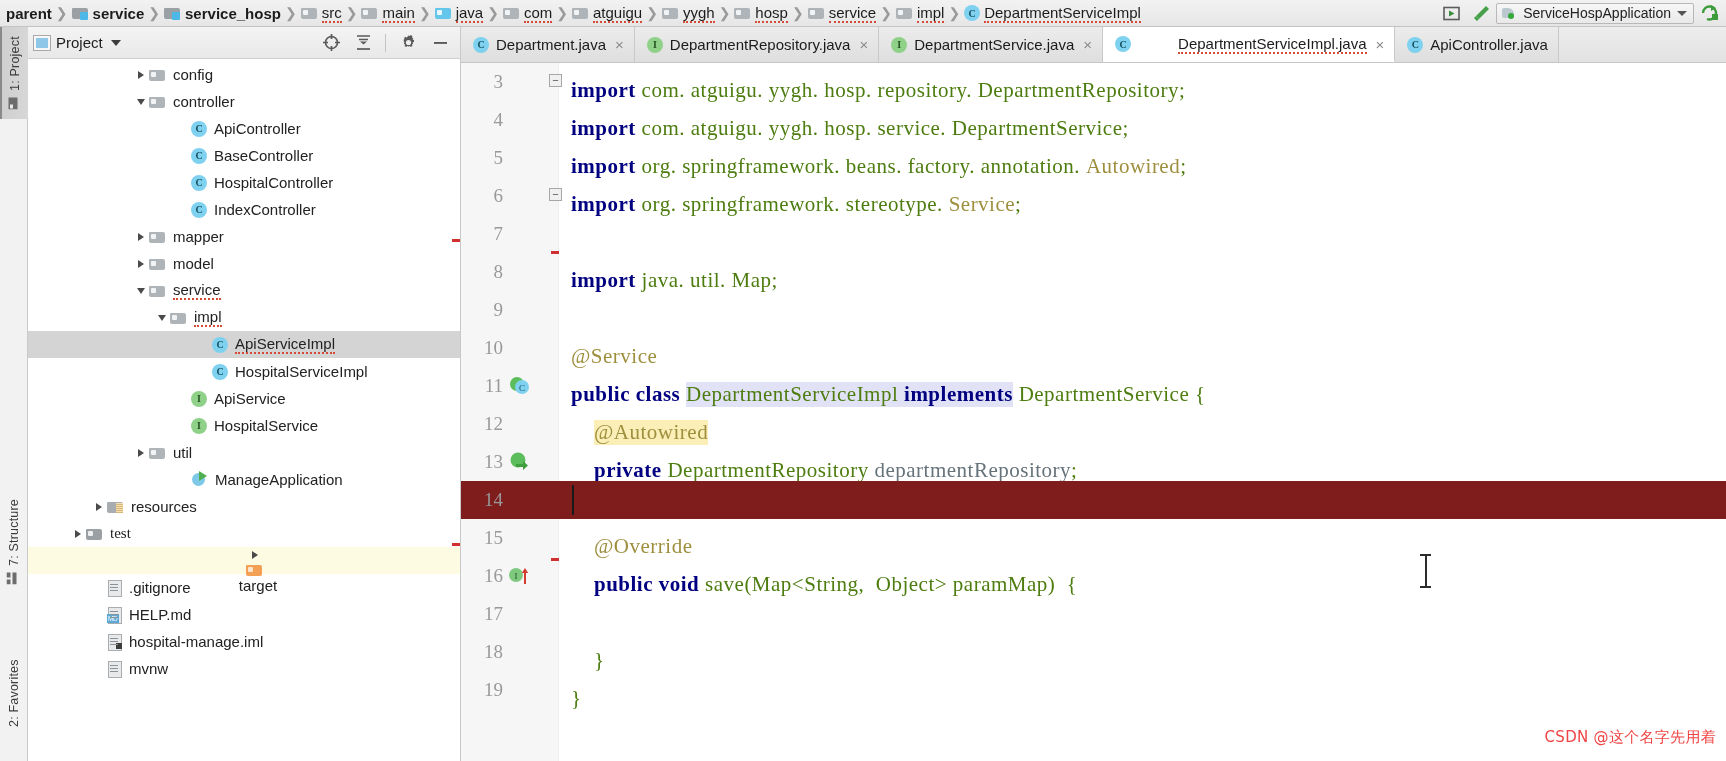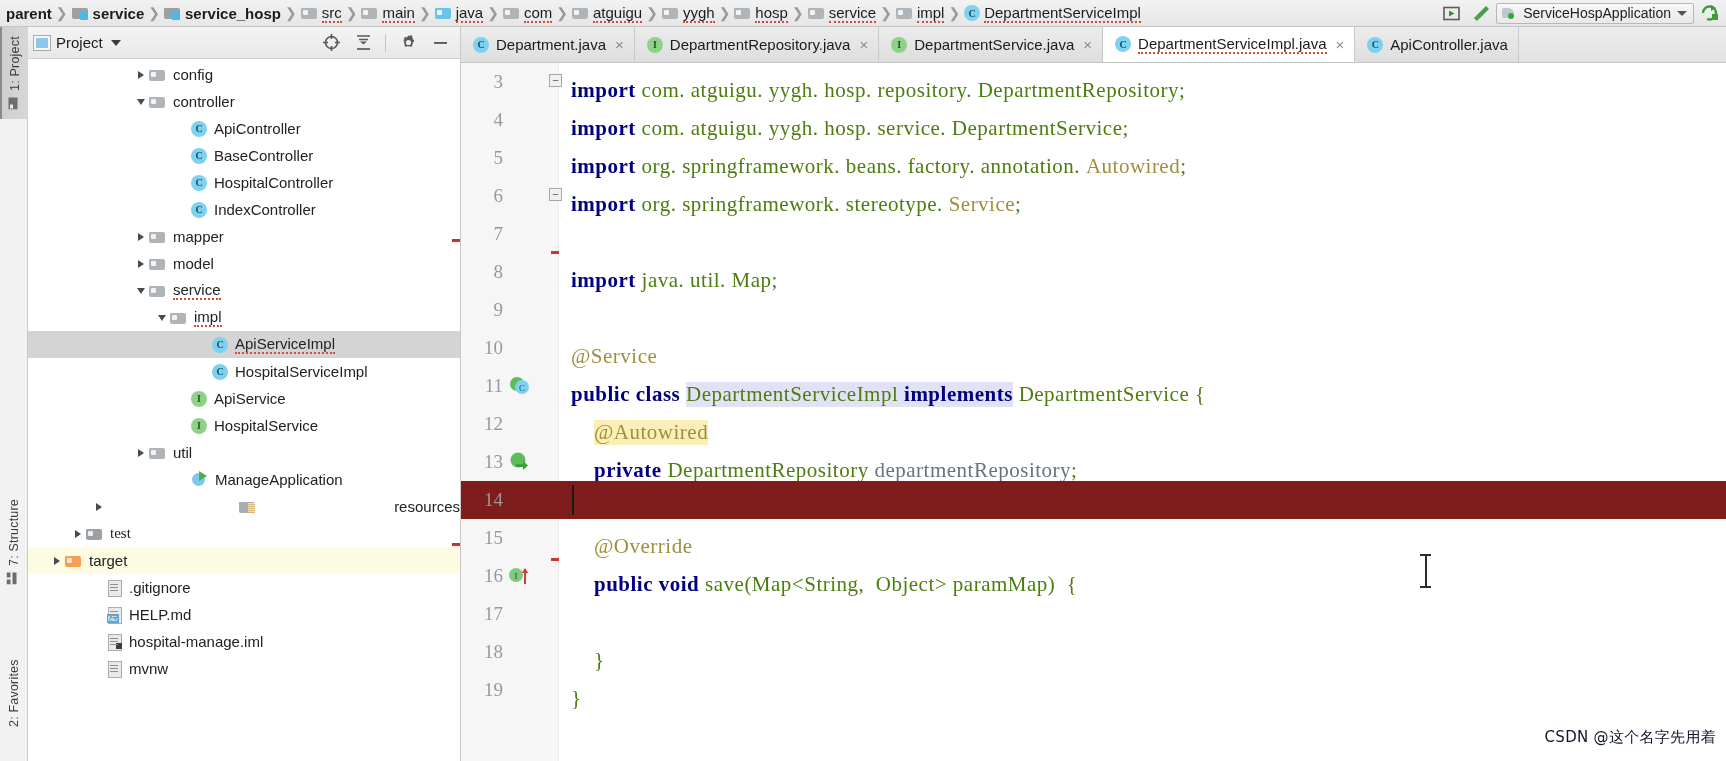--- a/index.html
+++ b/index.html
@@ -113,21 +113,21 @@
   .proj-title { font-size: 15px; color: #1d1d1d; margin-left: 6px; }
   .winicon { width: 16px; height: 14px; background: #8fc7e8; border: 2px solid #f7f7f7; outline: 1px solid #a9a9a9; }
   .caret-d { width:0;height:0;border-left:5px solid transparent;border-right:5px solid transparent;border-top:6px solid #3c3c3c;margin-left:8px; cursor:pointer;}
   .head-tools { margin-left: auto; display: flex; align-items: center; gap: 12px; padding-right: 4px; }
   .htool { width: 20px; height: 20px; cursor: pointer; color: #5b5b5b; display:flex;align-items:center;justify-content:center;}
   .hdiv { width:1px;height:18px;background:#c4c4c4; }
 
   .tree { position: relative; height: 702px; overflow: hidden; padding-top: 2px; font-size: 15px; color: #222; }
   .row { display: flex; align-items: center; height: 27px; white-space: nowrap; cursor: default; }
   .row.sel { background: #d4d4d4; }
-  .row.hl { background: #fdfbe2; }
+  .row.hl { background: #fdfbe2; flex-direction: column; }
   .arrow { width: 16px; height: 16px; flex: 0 0 auto; display:flex;align-items:center;justify-content:center; }
   .arrow.r::after { content:""; width:0;height:0;border-top:4.5px solid transparent;border-bottom:4.5px solid transparent;border-left:6px solid #4a4a4a; }
   .arrow.d::after { content:""; width:0;height:0;border-left:4.5px solid transparent;border-right:4.5px solid transparent;border-top:6px solid #4a4a4a; }
   .row .lbl { margin-left: 7px; }
   .row .lbl.spell { border-bottom: 2px dotted #d84a38; }
   .file-ico { position: relative; width: 15px; height: 17px; flex: 0 0 auto; }
   .file-ico::before {
     content:""; position:absolute; left:1px; top:1px; width:12px; height:15px;
     background:#e8e9ea; border:1px solid #a9adb0;
   }
@@ -144,21 +144,21 @@
   
   .editor { position: absolute; left: 461px; top: 27px; right: 0; bottom: 0; background: #fff; }
   .tabbar { height: 36px; background: linear-gradient(#ededed,#e2e2e2); display: flex; align-items: stretch; border-bottom: 1px solid #c6c6c6; }
   .etab {
     display: flex; align-items: center; gap: 7px; padding: 0 10px 0 12px;
     font-size: 15px; color: #1b1b1b; border-right: 1px solid #c9c9c9;
     background: linear-gradient(#ececec,#dedede); cursor: pointer; position: relative;
   }
   .etab.active { background: #ffffff; border-bottom: 1px solid #fff; }
   .etab .tclose { color: #8b8b8b; font-size: 15px; margin-left: 2px; }
-  .etab .tname.spell { border-bottom: 2px dotted #d84a38; }
+  .etab .tname.spell { border-bottom: 2px dotted #d84a38; margin-left: 40px; }
 
   .codearea { position: absolute; top: 36px; left: 0; right: 0; bottom: 0; background: #fff; overflow: hidden; }
   .gutter { position: absolute; left: 0; top: 0; width: 98px; height: 100%; background: #f6f6f6; border-right: 1px solid #eee; }
   .gmark { position:absolute; left:90px; width:8px; height:3px; background:#d0302f; }
 
   .line { position: relative; height: 38px; display: flex; align-items: center; }
   .lnum {
     position: absolute; left: 0; width: 42px; text-align: right;
     font-family: "Liberation Serif", serif; font-size: 19px; color: #999;
   }
@@ -179,21 +179,21 @@
   .hl-yellow { background: #fbeeb6; }
 
   .caret-bar { position: absolute; left: 111px; top: 4px; width: 2px; height: 30px; background: #1a1a1a; }
   .mouse-caret { position: absolute; left: 959px; top: 491px; width: 11px; height: 34px; }
   .mouse-caret::before, .mouse-caret::after { content:""; position:absolute; left:0; width:11px; height:2px; background:#2b2b2b; }
   .mouse-caret::before { top:0; } .mouse-caret::after { bottom:0; }
   .mouse-caret i { position:absolute; left:5px; top:0; width:2px; height:34px; background:#2b2b2b; display:block; }
 
   .watermark {
     position: absolute; right: 10px; bottom: 14px;
-    font-size: 15px; color: #0f172a; letter-spacing: .3px;
+    font-size: 15px; color: #ef4444; letter-spacing: .3px;
     font-family: "DejaVu Sans", sans-serif;
   }
   .proj-redmark { position:absolute; width:8px;height:3px;background:#d0302f; right:0; }
 </style>
 </head>
 <body>
 
 <div class="app">
 
   <div class="navbar">
@@ -422,21 +422,21 @@
         <div class="row" style="padding-left: 105px;">
           <span class="arrow r"></span>
           <span class="ico folder"></span>
           <span class="lbl">util</span>
         </div>
         <div class="row" style="padding-left: 147px;">
           <span class="arrow"></span>
           <span class="spring-ico"></span>
           <span class="lbl">ManageApplication</span>
         </div>
-        <div class="row" style="padding-left: 63px; justify-content: space-between;">
+        <div class="row" style="padding-left: 63px;">
           <span class="arrow r"></span>
           <span class="ico folder folder-res"></span>
           <span class="lbl">resources</span>
         </div>
         <div class="row" style="padding-left: 42px; font-family: Liberation Serif, serif;">
           <span class="arrow r"></span>
           <span class="ico folder folder-test"></span>
           <span class="lbl">test</span>
         </div>
         <div class="row hl" style="padding-left: 21px;">

